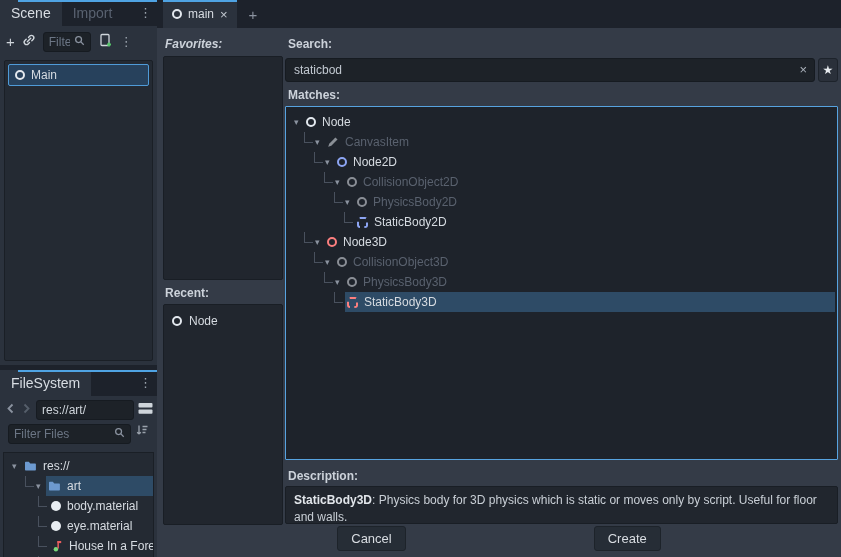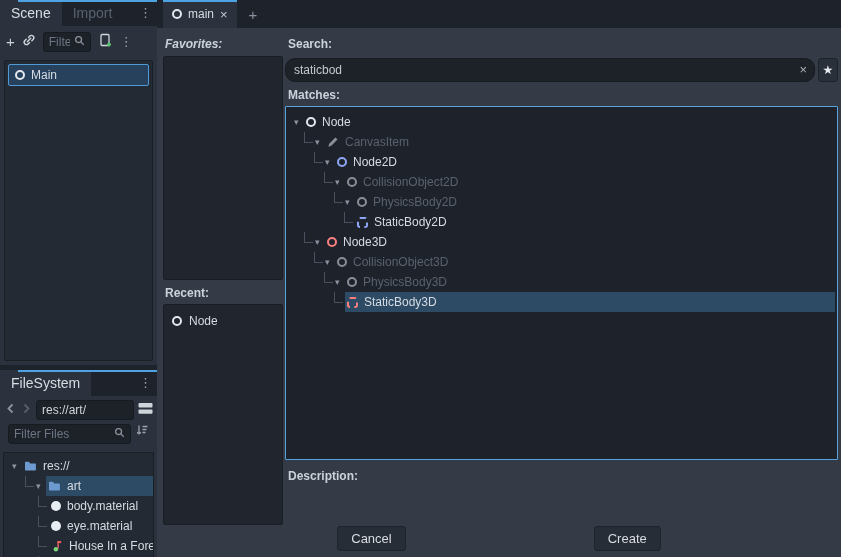--- a/index.html
+++ b/index.html
@@ -73,21 +73,21 @@
   #dialog { position:absolute; left:157px; top:28px; width:684px; height:529px; background:#343b47; }
   #fav-label { position:absolute; left:8px; top:9px;font-style:italic; }
   #fav-panel { position:absolute; left:6px; top:28px; width:120px; height:224px; }
   #recent-label { position:absolute; left:8px; top:258px; }
   #recent-panel { position:absolute; left:6px; top:276px; width:120px; height:221px; padding-top:5px; }
   .simple-item { display:flex; align-items:center; gap:7px; height:21px; padding:0 8px; }
 
   #search-label { position:absolute; left:131px; top:9px; }
   #search-row { position:absolute; left:128px; top:30px; width:530px; height:24px; }
   #search-input-wrap { position:relative; width:100%; height:100%; background:#1d2228;
-                       border:1px solid #161b21; border-radius:10px; }
+                       border:1px solid #161b21; border-radius:3px; }
   #search-input-wrap input { position:absolute; inset:0; background:transparent; border:0; outline:0;
                              color:#c2c9d1; font:inherit; padding:0 26px 0 8px; }
   #search-clear { position:absolute; right:7px; top:3px; color:#aab1bb; font-size:13px; cursor:default; }
   #fav-toggle-btn { position:absolute; left:661px; top:30px; width:20px; height:24px;
                     background:#2a303a; border:1px solid #1d232b; border-radius:3px;
                     color:#e8ecf0; font-size:12px; display:flex; align-items:center; justify-content:center; }
   #matches-label { position:absolute; left:131px; top:60px; }
   #matches-panel { position:absolute; left:128px; top:78px; width:553px; height:354px;
                    background:#1e232b; border:1px solid #57a3e0; border-radius:1px;
                    padding:5px 2px; overflow:hidden; }
@@ -388,20 +388,21 @@
           <span class="row-body selected">
             <span style="display: inline-flex;">
               <span class="icn boxicn c3d"></span>
             </span>
             <span>StaticBody3D</span>
           </span>
         </div>
       </div>
 
     <div id="desc-label" class="lbl">Description:</div>
+    <div id="desc-box" class="panel-dark"><b>StaticBody3D</b><span>: Physics body for 3D physics which is static or moves only by script. Useful for floor and walls.</span></div>
 
     <div id="dialog-buttons">
       <button class="g-btn">Cancel</button>
       <button class="g-btn">Create</button>
     </div>
   </div>
 
 </div>
 
 </body></html>

